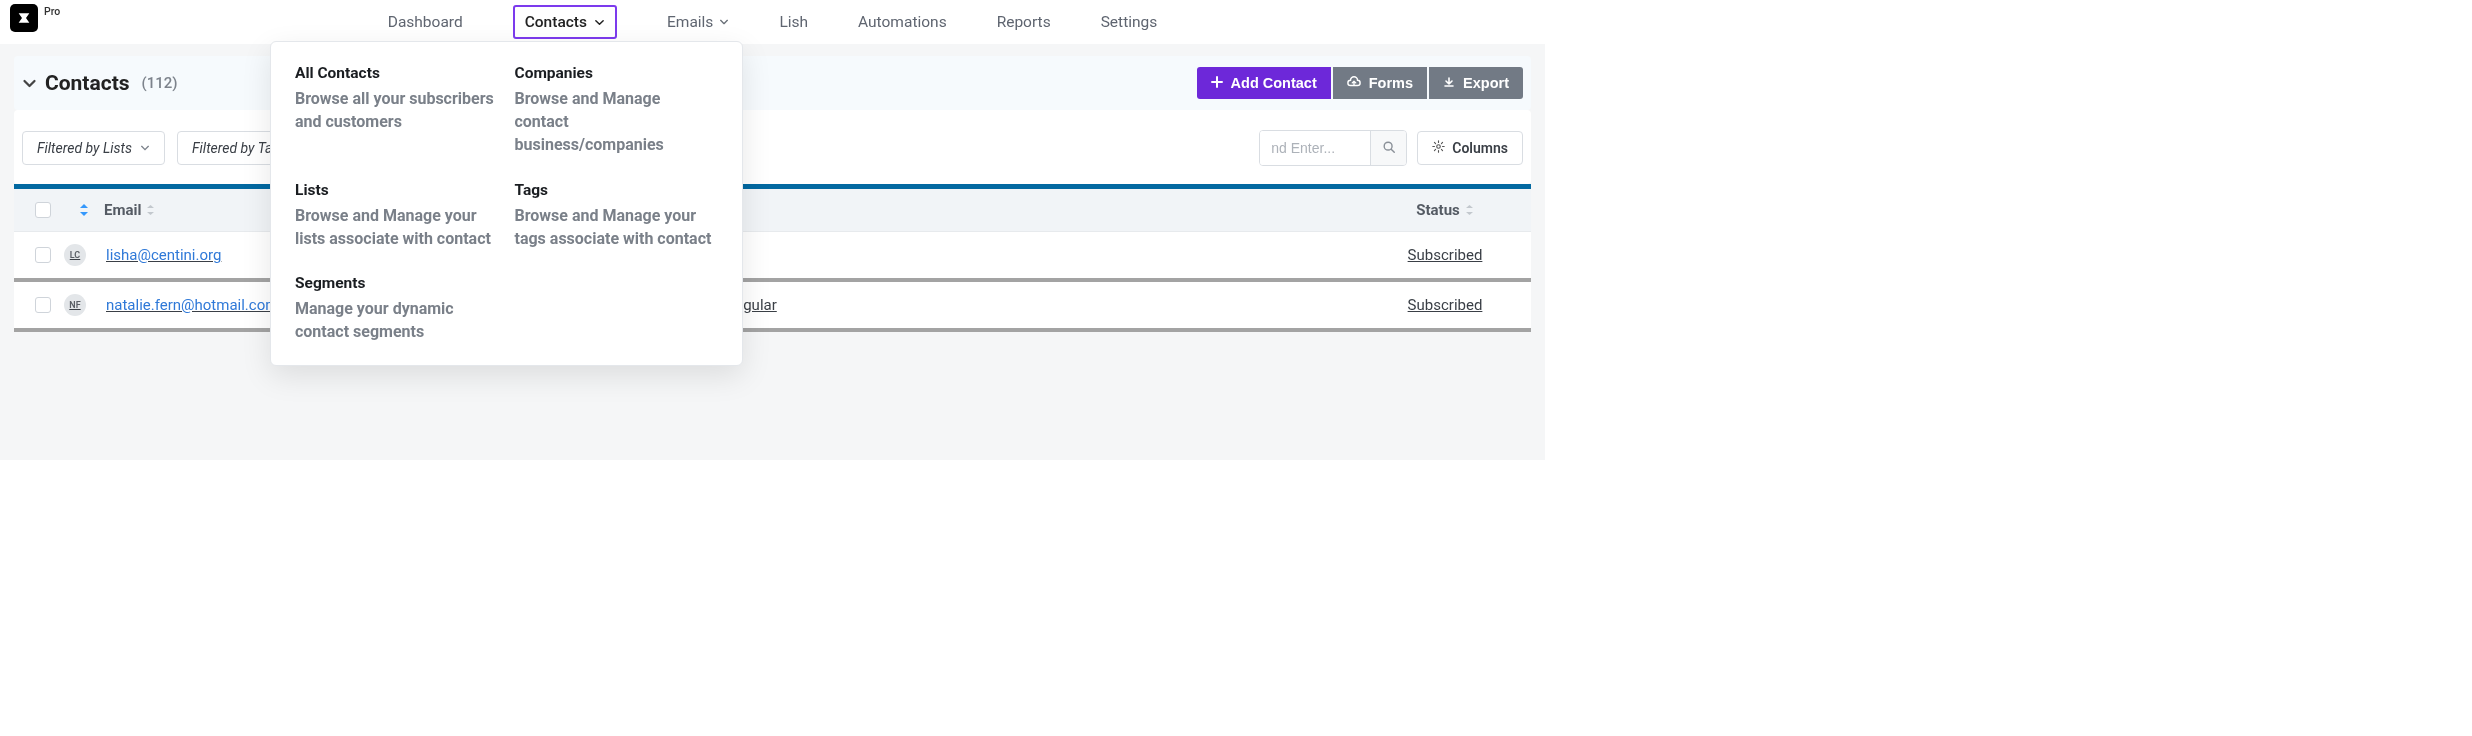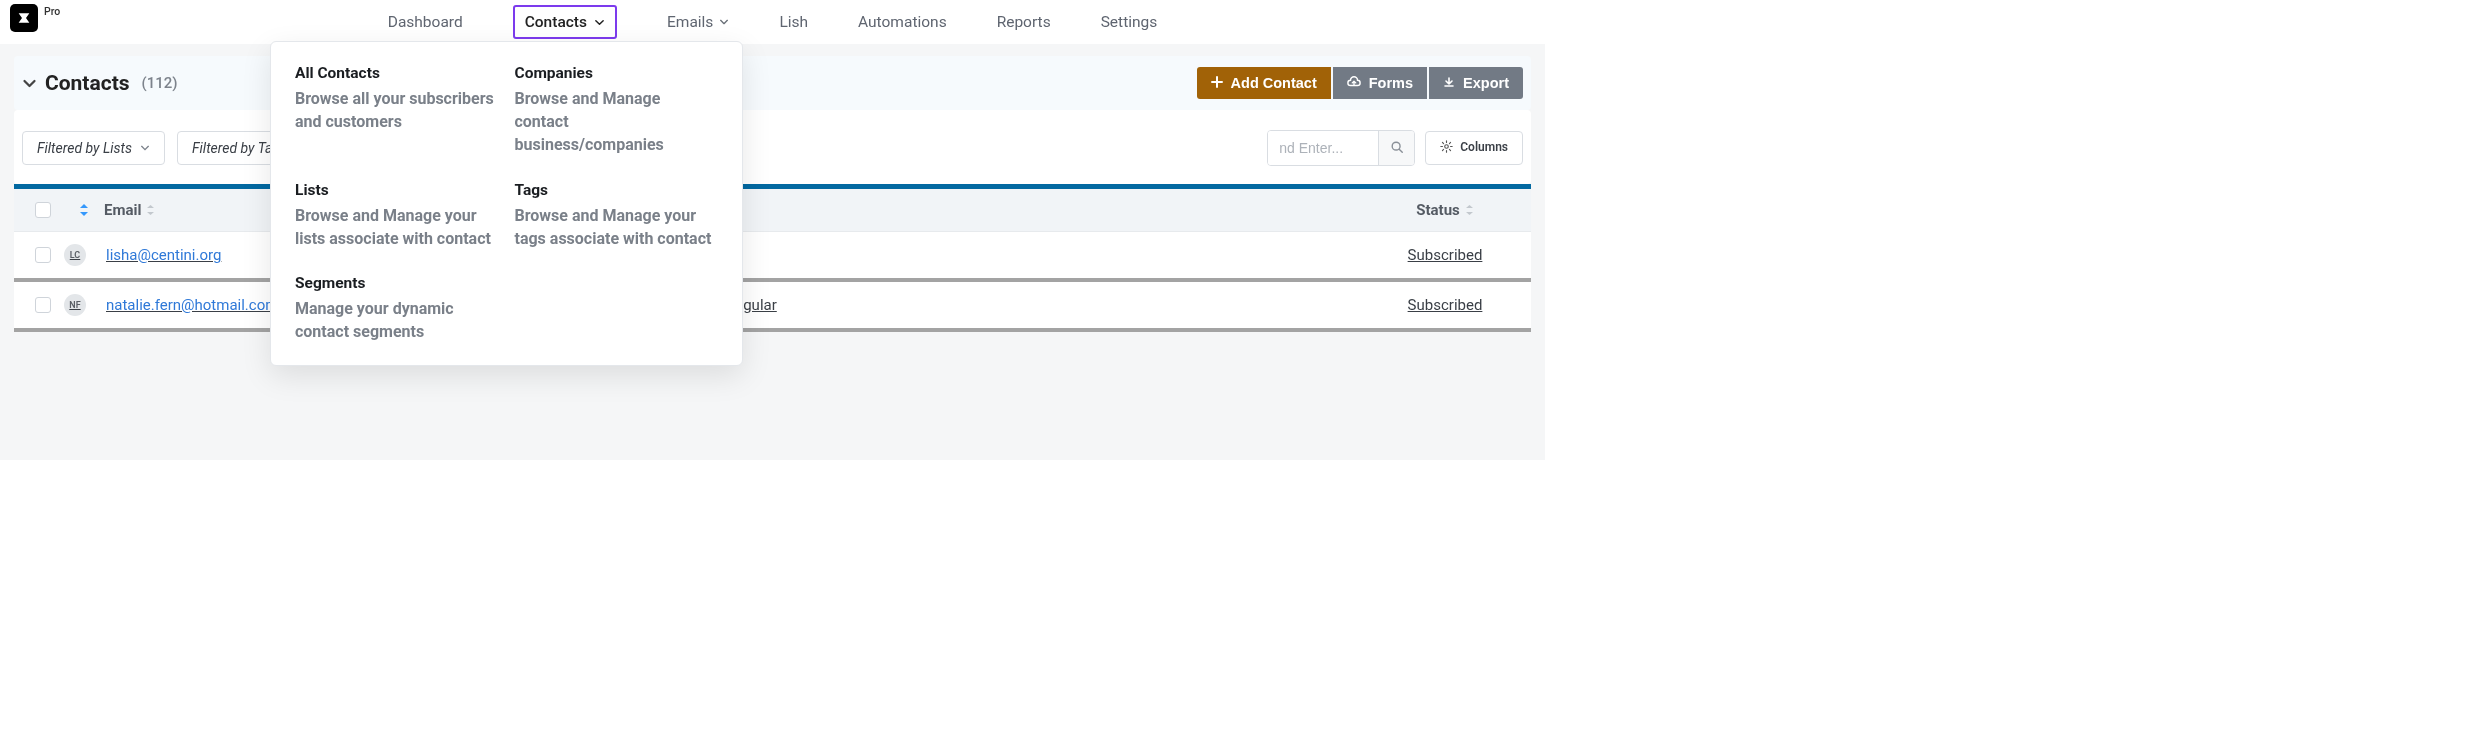--- a/index.html
+++ b/index.html
@@ -119,21 +119,21 @@
   .btn {
     display: inline-flex;
     align-items: center;
     gap: 8px;
     padding: 8px 14px;
     font-size: 14.5px;
     font-weight: 600;
     cursor: pointer;
     border: none;
   }
-  .btn-primary { background: #a16207; color: #fff; border-radius: 3px 0 0 3px; }
+  .btn-primary { background: #6d28d9; color: #fff; border-radius: 3px 0 0 3px; }
   .btn-secondary { background: #727a85; color: #fff; }
   .btn-secondary:last-child { border-radius: 0 3px 3px 0; }
 
   .filter-row {
     display: flex;
     align-items: center;
     justify-content: space-between;
     padding: 20px 8px 18px 8px;
     background: #fff;
     border-radius: 4px;
@@ -186,25 +186,25 @@
     align-items: center;
     justify-content: center;
     cursor: pointer;
     color: #888;
   }
   .columns-btn {
     background: #fff;
     border: 1px solid #d9dde2;
     border-radius: 4px;
     padding: 8px 14px;
-    font-size: 12px;
+    font-size: 14px;
     color: #3a3f46;
     font-weight: 600;
     display: inline-flex;
-    align-items: flex-start;
+    align-items: flex-end;
     gap: 7px;
     cursor: pointer;
   }
 
   .table {
     background: #fff;
   }
   .th-row {
     display: flex;
     align-items: center;

